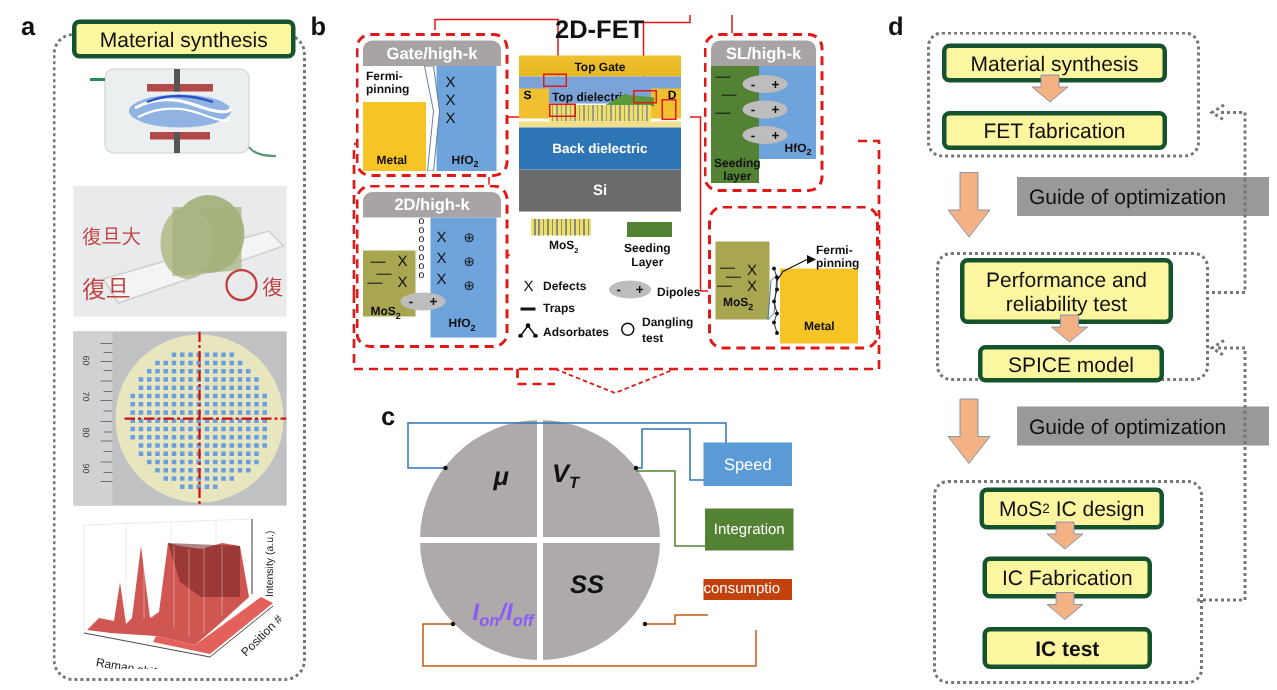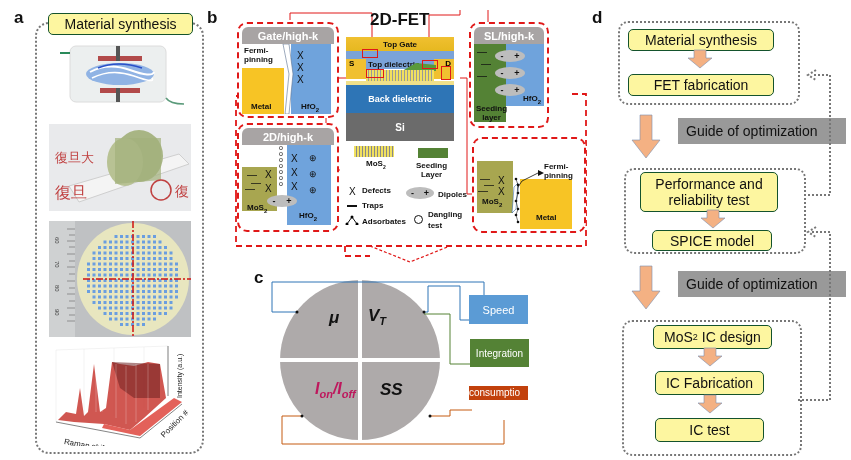--- a/index.html
+++ b/index.html
@@ -1,20 +1,20 @@
 <!DOCTYPE html>
 <html><head>
 <meta charset="utf-8">
 <style>
   html,body{margin:0;padding:0;background:#fff;}
   body{width:851px;height:460px;position:relative;overflow:hidden;font-family:"Liberation Sans",sans-serif;}
   .abs{position:absolute;}
   .plabel{position:absolute;font-weight:bold;font-size:17px;color:#111;}
   .dotbox{position:absolute;border:2px dotted #777;border-radius:10px;}
-  .ybox{position:absolute;background:#fdf6a0;border:1px solid #14532d;border-radius:5px;display:flex;align-items:center;justify-content:center;text-align:center;font-size:14px;color:#111;line-height:16px;}
+  .ybox{position:absolute;background:#fdf6a0;border:3px solid #14532d;border-radius:5px;display:flex;align-items:center;justify-content:center;text-align:center;font-size:14px;color:#111;line-height:16px;}
   .redbox{position:absolute;border:2px dashed #e01818;border-radius:10px;background:#fff;}
   .hdr{position:absolute;left:3px;right:3px;top:3px;height:17px;background:#a8a4a4;color:#fff;font-weight:bold;font-size:11px;display:flex;align-items:center;justify-content:center;border-radius:6px 6px 0 0;}
   .t{position:absolute;font-weight:bold;font-size:8px;color:#111;white-space:nowrap;}
   .x{position:absolute;font-size:10px;color:#111;}
   .dip{position:absolute;width:30px;height:12px;background:#bdbdbd;border-radius:50%;font-size:9px;font-weight:bold;display:flex;align-items:center;justify-content:space-around;color:#111;}
   .gbar{position:absolute;background:#999;color:#111;font-size:14px;display:flex;align-items:center;padding-left:8px;}
   .sq{position:absolute;border:1.5px solid #e01818;}
 </style>
 </head>
 <body>
@@ -533,21 +533,21 @@
     <polyline points="42,146 22,146 22,174 244,174 244,150" stroke="#c55a11" fill="none" stroke-width="1"></polyline>
     <g fill="#111">
       <circle cx="37" cy="42" r="1.5"></circle>
         <circle cx="164" cy="42" r="1.5"></circle>
         <circle cx="42" cy="146" r="1.5"></circle>
         <circle cx="170" cy="146" r="1.5"></circle>
     </g>
   </svg>
   <div class="abs" style="left:329px;top:308px;font-size:17px;font-weight:bold;font-style:italic;color:#111;">μ</div>
   <div class="abs" style="left:368px;top:306px;font-size:17px;font-weight:bold;font-style:italic;color:#111;"><span>V</span><sub style="font-size:11px;">T</sub></div>
-  <div class="abs" style="left:315px;top:380px;font-size:16px;font-weight:bold;font-style:italic;color:#be185d;"><span>I</span><sub style="font-size:11px;">on</sub><span>/I</span><sub style="font-size:11px;">off</sub></div>
+  <div class="abs" style="left:315px;top:400px;font-size:16px;font-weight:bold;font-style:italic;color:#8b5cf6;"><span>I</span><sub style="font-size:11px;">on</sub><span>/I</span><sub style="font-size:11px;">off</sub></div>
   <div class="abs" style="left:380px;top:380px;font-size:17px;font-weight:bold;font-style:italic;color:#111;">SS</div>
 
   <div class="abs" style="left:469px;top:295px;width:59px;height:29px;background:#5b9bd5;color:#fff;font-size:11px;display:flex;align-items:center;justify-content:center;">Speed</div>
   <div class="abs" style="left:470px;top:339px;width:59px;height:28px;background:#548235;color:#fff;font-size:10px;display:flex;align-items:center;justify-content:center;">Integration</div>
   <div class="abs" style="left:469px;top:386px;width:59px;height:14px;background:#c2410c;color:#fff;font-size:10px;display:flex;align-items:center;justify-content:center;text-align:left;line-height:10px;overflow:hidden;">Power consumptio n</div>
 </div>
 
 <div>
   <div class="dotbox" style="left:618px;top:21px;width:178px;height:80px;"></div>
   <div class="ybox" style="left:628px;top:29px;width:144px;height:20px;">Material synthesis</div>
@@ -557,21 +557,21 @@
 
   <div class="dotbox" style="left:624px;top:168px;width:178px;height:82px;"></div>
   <div class="ybox" style="left:640px;top:172px;width:136px;height:38px;">Performance and reliability test</div>
   <div class="ybox" style="left:652px;top:230px;width:118px;height:19px;">SPICE model</div>
 
   <div class="gbar" style="left:678px;top:271px;width:160px;height:26px;">Guide of optimization</div>
 
   <div class="dotbox" style="left:622px;top:320px;width:176px;height:132px;"></div>
   <div class="ybox" style="left:653px;top:325px;width:117px;height:22px;"><span>MoS</span><sub style="font-size:9px;">2</sub>&nbsp;<span>IC design</span></div>
   <div class="ybox" style="left:655px;top:371px;width:107px;height:22px;">IC Fabrication</div>
-  <div class="ybox" style="left:655px;top:418px;width:107px;height:22px;">IC test</div>
+  <div class="ybox" style="left:655px;top:418px;width:107px;height:22px;font-weight:bold;">IC test</div>
 
   <svg class="abs" style="left:600px;top:0px;" width="251" height="460">
     <defs>
       <g id="oarrow">
           <polygon points="-6,0 6,0 6,8 12,8 0,18 -12,8 -6,8" fill="#f4b183" stroke="#7a8fb0" stroke-width="0.6"></polygon>
         </g>
     </defs>
     <use href="#oarrow" x="100" y="50"></use>
     <use href="#oarrow" x="113" y="210"></use>
     <use href="#oarrow" x="110" y="348"></use>

